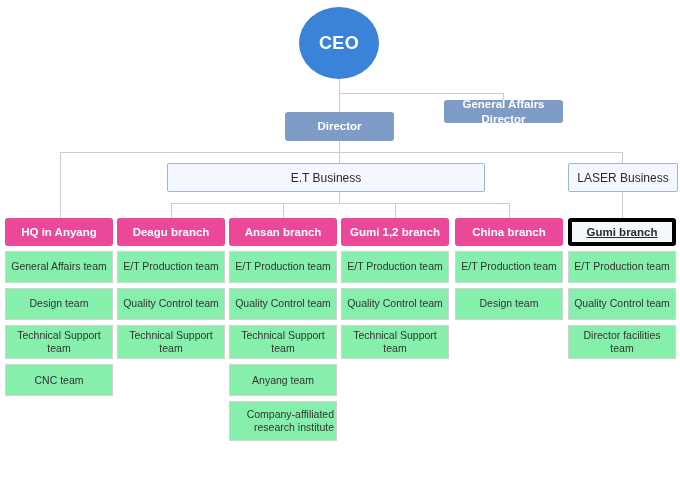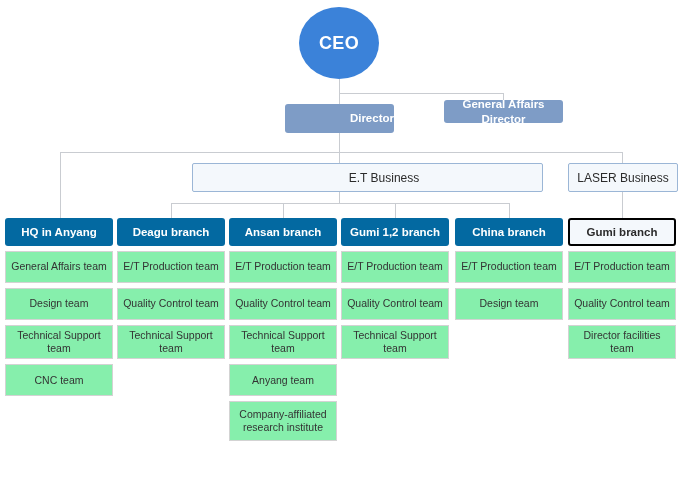--- a/index.html
+++ b/index.html
@@ -56,89 +56,90 @@
     font-size: 11.5px;
     font-weight: bold;
     border-radius: 3px;
     display: flex;
     align-items: center;
     justify-content: center;
     text-align: center;
     line-height: 1.25;
     z-index: 3;
   }
-  #dir-main  { left: 285px; top: 104px; width: 109px; height: 29px; justify-content: flex-end; }
+  #dir-main  { left: 285px; top: 112px; width: 109px; height: 29px; }
   #dir-ga    { left: 444px; top: 100px; width: 119px; height: 23px; }
 
   
   .division {
     position: absolute;
     background: #f4f8fc;
     border: 1px solid #9bb6d6;
     color: #2b2b2b;
     font-size: 12px;
     border-radius: 2px;
     display: flex;
     align-items: center;
     justify-content: center;
     text-align: center;
     z-index: 3;
   }
-  #div-et    { left: 192px; top: 163px; width: 316px; height: 27px; padding-left: 33px; }
+  #div-et    { left: 167px; top: 163px; width: 316px; height: 27px; }
   #div-laser { left: 568px; top: 163px; width: 108px; height: 27px; }
 
   
   .col {
     position: absolute;
     top: 218px;
     width: 108px;
     z-index: 2;
   }
   #col-0 { left: 5px; }
   #col-1 { left: 117px; }
   #col-2 { left: 229px; }
   #col-3 { left: 341px; }
   #col-4 { left: 455px; }
   #col-5 { left: 568px; }
 
   .branch-head {
     height: 28px;
-    background: #0369a1;
+    background: #ec4899;
     color: #ffffff;
     font-size: 11.5px;
     font-weight: bold;
     border-radius: 3px;
     display: flex;
     align-items: center;
     justify-content: center;
     text-align: center;
     box-sizing: border-box;
   }
   .branch-head.laser {
     background: #f4f8fc;
-    border: 2px solid #000000;
+    border: 4px solid #000000;
     color: #2b2b2b;
+    text-decoration: underline;
   }
 
   .team {
     margin-top: 5px;
     min-height: 32px;
     background: #86efac;
     border: 1px solid #d3d3d3;
     color: #333333;
     font-size: 10.5px;
     line-height: 1.25;
     display: flex;
     align-items: center;
     justify-content: center;
     text-align: center;
     box-sizing: border-box;
     padding: 3px 2px;
   }
-  .team.tall { min-height: 40px; }
+  .team.tall { min-height: 40px; text-align: right; }
 </style>
 </head>
 <body>
 
 <div id="org-chart">
 
   <div class="line v" style="left:339px; top:79px; height:84px;"></div>
 
   <div class="line h" style="left:339px; top:93px; width:165px;"></div>
   <div class="line v" style="left:503px; top:93px; height:8px;"></div>

